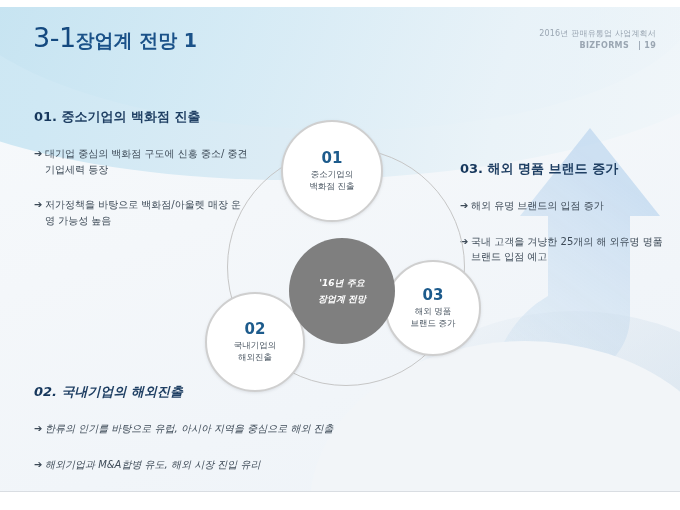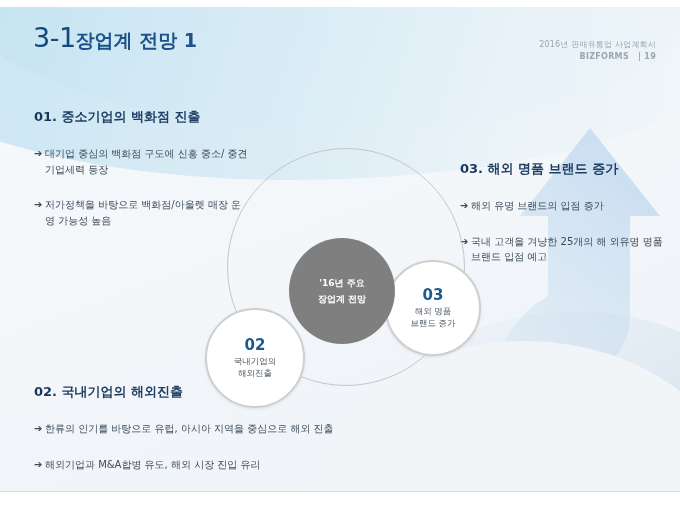--- a/index.html
+++ b/index.html
@@ -102,21 +102,21 @@
   }
   .title .txt {
     font-size: 19px;
     font-weight: bold;
     color: #1b5289;
     margin-left: 0;
   }
 
   .meta {
     position: absolute;
-    right: 24px; top: 39px;
+    right: 24px; top: 28px;
     text-align: right;
     color: #9aa6b2;
     line-height: 1.5;
   }
   .meta .l1 { font-size: 8px; letter-spacing: .2px; }
   .meta .l2 { font-size: 8px; font-weight: bold; letter-spacing: .3px; }
   .meta .l2 .pg { margin-left: 9px; font-weight: bold; }
 
   
   .block { position: absolute; }
@@ -139,21 +139,21 @@
   .block .li .arw {
     position: absolute;
     left: 0; top: 0;
     font-size: 10px;
     color: #3d4a57;
   }
   .block .li .cont { display: block; margin-top: 20px; }
 
   #block1 { left: 34px; top: 108px; width: 215px; }
   #block3 { left: 460px; top: 160px; width: 205px; }
-  #block2 { left: 34px; top: 383px; width: 420px; }
+  #block2 { left: 34px; top: 383px; width: 420px; font-style: italic; }
   #block2 .li { margin-bottom: 5px; }
 
   
   .diagram {
     position: absolute;
     left: 185px; top: 120px;
     width: 320px; height: 290px;
   }
   .ring {
     position: absolute;
@@ -180,40 +180,41 @@
     color: #1d5b8c;
     line-height: 1.1;
     margin-bottom: 3px;
   }
   .node .nl {
     font-size: 8.5px;
     color: #4a5662;
     line-height: 1.35;
   }
   #node1 { left: 96px; top: 0px;   width: 102px; height: 102px; }
-  #node2 { left: 20px; top: 188px; width: 100px; height: 100px; }
+  #node2 { left: 20px; top: 172px; width: 100px; height: 100px; }
   #node3 { left: 200px;top: 140px; width: 96px;  height: 96px; }
 
   .core {
     position: absolute;
     left: 104px; top: 118px;
     width: 106px; height: 106px;
     border-radius: 50%;
     background: #7f7f7f;
     display: flex;
     flex-direction: column;
     align-items: center;
     justify-content: center;
     text-align: center;
   }
   .core .cl {
     font-size: 9px;
     font-weight: bold;
     color: #ffffff;
     line-height: 1.8;
+    font-style: italic;
   }
 
   
   .page-bottom {
     position: absolute;
     left: 0; top: 493px;
     width: 680px; height: 17px;
     background: #ffffff;
   }
 </style>
@@ -294,20 +295,25 @@
       </div>
       <div class="li">
         <span class="arw">➔</span>
         <span class="cont">해외기업과 M&amp;A합병 유도, 해외 시장 진입 유리</span>
       </div>
     </div>
 
     <div class="diagram">
       <div class="ring"></div>
 
+      <div class="node" id="node1">
+        <div class="nnum">01</div>
+        <div class="nl">중소기업의</div>
+        <div class="nl">백화점 진출</div>
+      </div>
 
       <div class="node" id="node2">
         <div class="nnum">02</div>
         <div class="nl">국내기업의</div>
         <div class="nl">해외진출</div>
       </div>
 
       <div class="node" id="node3">
         <div class="nnum">03</div>
         <div class="nl">해외 명품</div>

